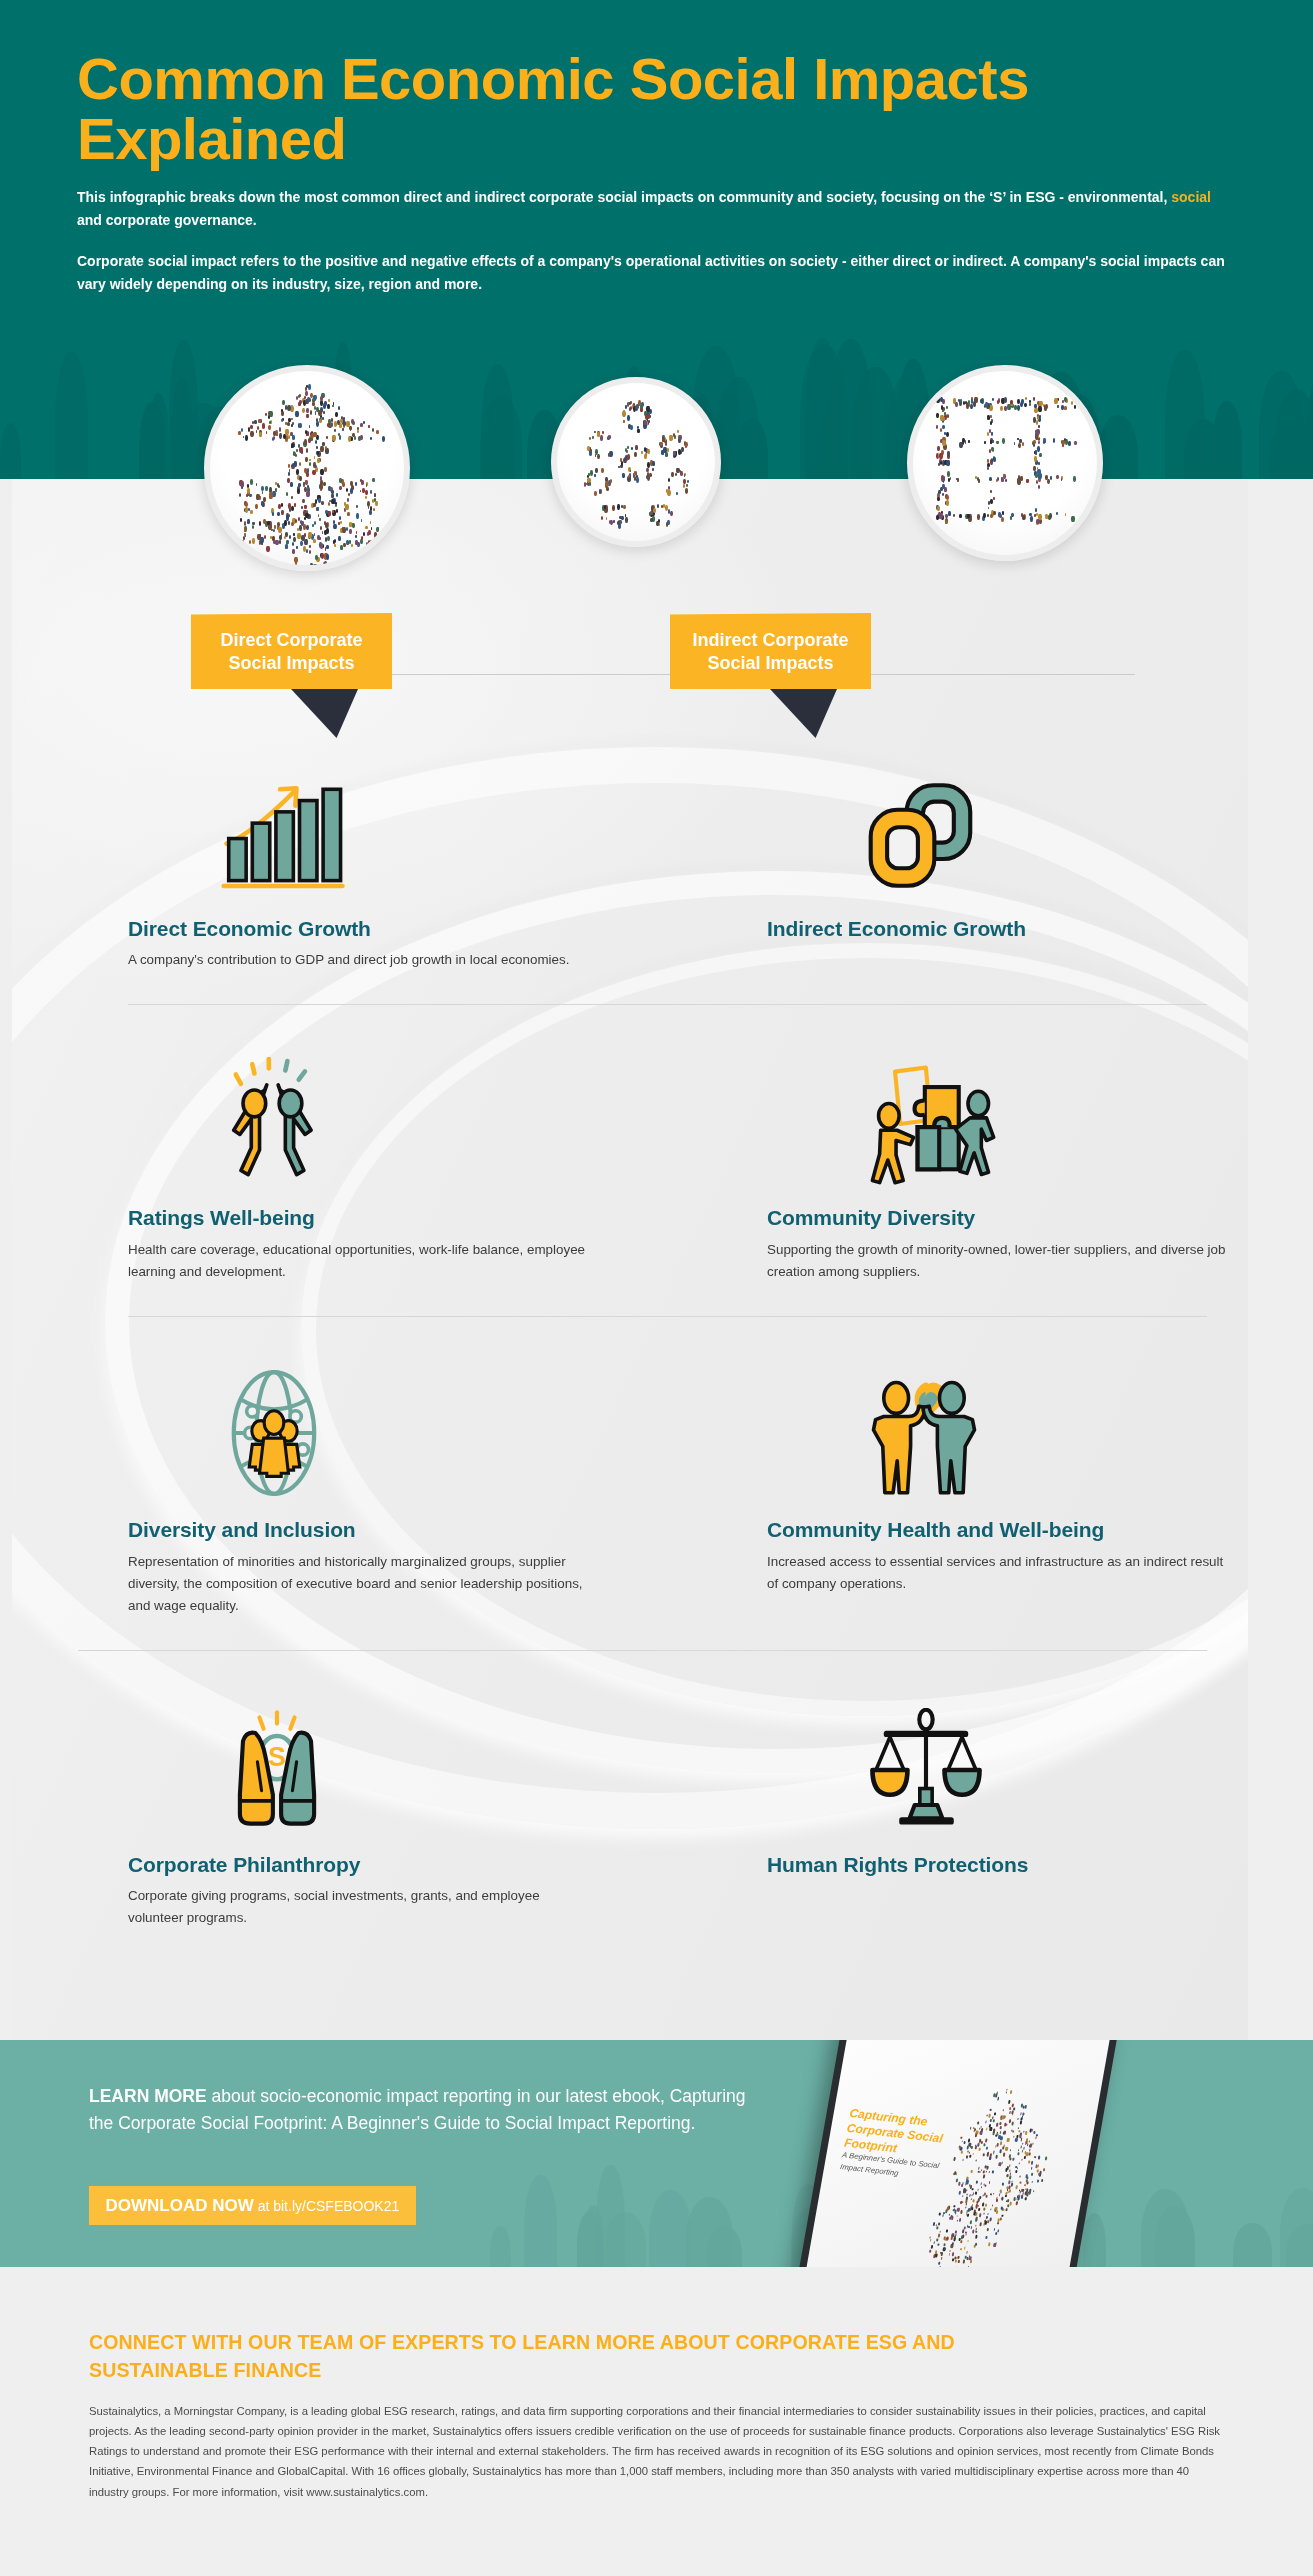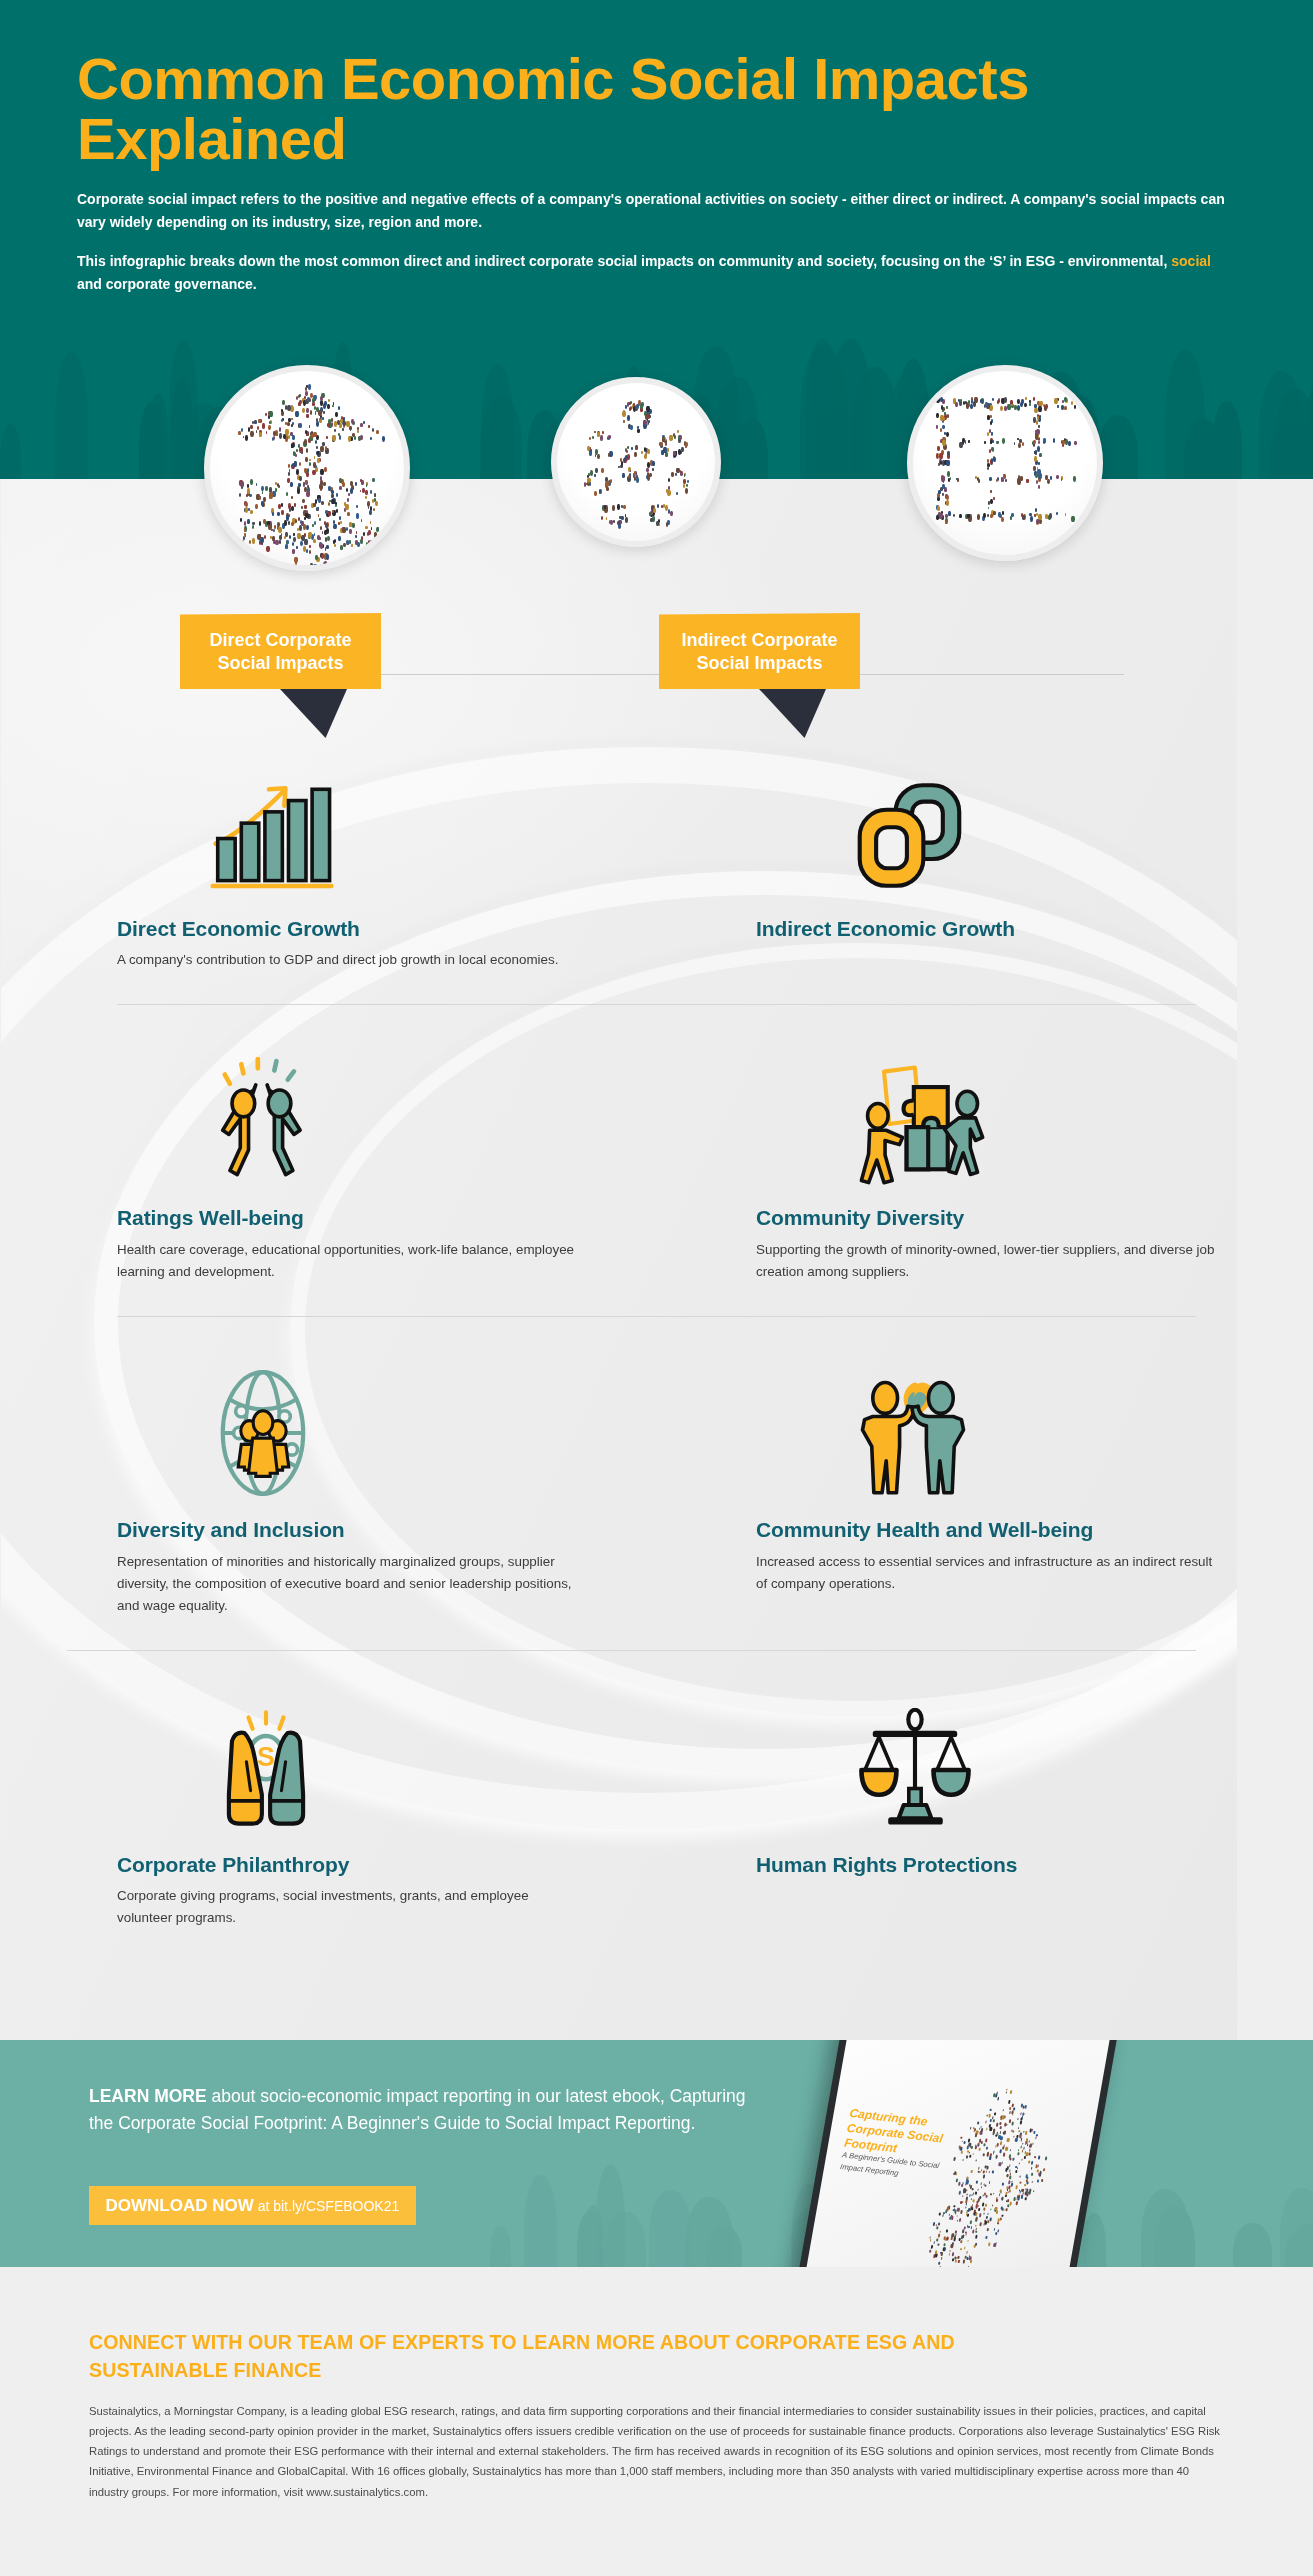--- a/index.html
+++ b/index.html
@@ -44,21 +44,21 @@
     border:6.2px solid #EDEDED; overflow:hidden;
   }
   .pc1 { left:204px; top:10.3px; width:206px; height:206px; }
   .pc2 { left:551px; top:21.6px; width:170px; height:170px; }
   .pc3 { left:907px; top:10.3px; width:196px; height:196px; }
   .crowd-art { position:absolute; inset:0; }
   .crowd-dot { position:absolute; border-radius:40%; }
 
   
   .canvas {
-    position:absolute; top:479px; left:1px; width:1236px; height:1561px;
+    position:absolute; top:479px; left:12px; width:1236px; height:1561px;
     background:
       radial-gradient(824px 464px at 18% 12%, #F7F7F7 0%, rgba(247,247,247,0) 70%),
       linear-gradient(115deg,#F2F2F2 0%,#EDEDED 45%,#E9E9E9 100%);
     overflow:hidden;
   }
   .swoosh {
     position:absolute; border-radius:50%;
     border:1px solid rgba(255,255,255,.95);
     box-shadow:0 8.2px 17.5px rgba(255,255,255,.85), 0 -5.2px 15.5px rgba(0,0,0,.028);
   }
@@ -210,22 +210,22 @@
       <span style="left:1098px;width:40px;height:85px;opacity:0.8917667570394769"></span>
       <span style="left:171px;width:21.5px;height:122px;opacity:0.991513668303412"></span>
       <span style="left:896px;width:34px;height:141px;opacity:0.7888261658968077"></span>
       <span style="left:850px;width:22px;height:107px;opacity:0.5762433722065907"></span>
       <span style="left:1306px;width:46px;height:132px;opacity:0.913682093841544"></span>
       <span style="left:332px;width:22px;height:158px;opacity:0.6964984652690873"></span>
       <span style="left:1026px;width:22px;height:88px;opacity:0.9658290682345978"></span>
     </div>
   <div class="header-inner">
     <h1 class="title">Common Economic Social Impacts Explained</h1>
+    <p class="intro second"><span>This infographic breaks down the most common direct and indirect corporate social impacts on community and society, focusing on the ‘S’ in ESG - environmental, </span><span class="hl">social</span><span> and corporate governance.</span></p>
     <p class="intro">Corporate social impact refers to the positive and negative effects of a company's operational activities on society - either direct or indirect. A company's social impacts can vary widely depending on its industry, size, region and more.</p>
-    <p class="intro second"><span>This infographic breaks down the most common direct and indirect corporate social impacts on community and society, focusing on the ‘S’ in ESG - environmental, </span><span class="hl">social</span><span> and corporate governance.</span></p>
   </div>
 </div>
 
 <div class="circles">
   <div class="photo-circle pc1">
       <div class="crowd-art" id="art1">
         <i class="crowd-dot" style="left:84.78%;top:83.07%;width:3px;height:5.1px;background:#6B4A3A"></i>
         <i class="crowd-dot" style="left:28.33%;top:77.29%;width:3.4px;height:5.8px;background:#3E6B4B"></i>
         <i class="crowd-dot" style="left:47.60%;top:13.55%;width:3px;height:5.2px;background:#B5892F"></i>
         <i class="crowd-dot" style="left:59.77%;top:77.49%;width:3.5px;height:6px;background:#9A5B33"></i>

